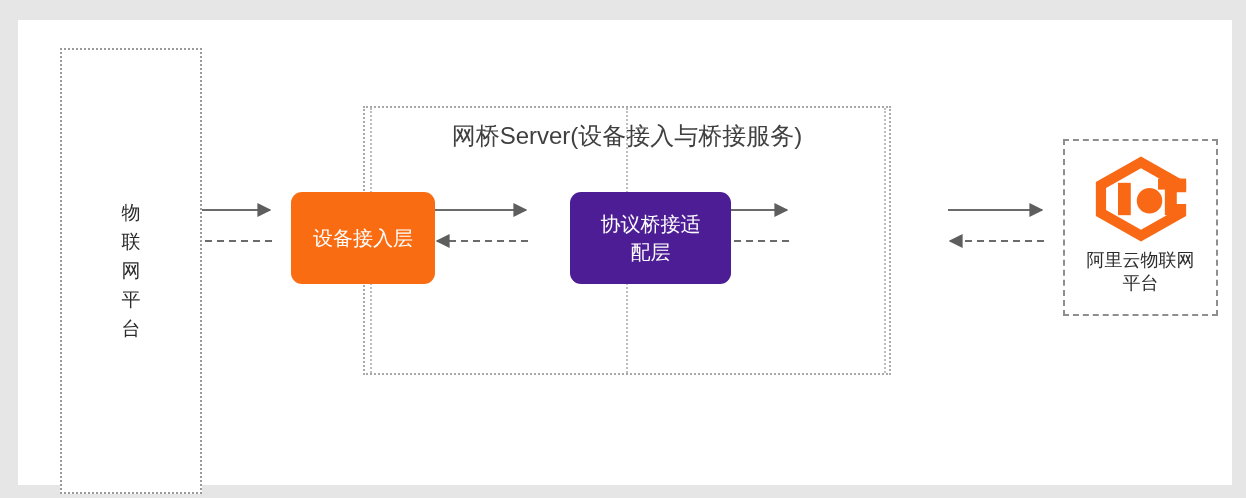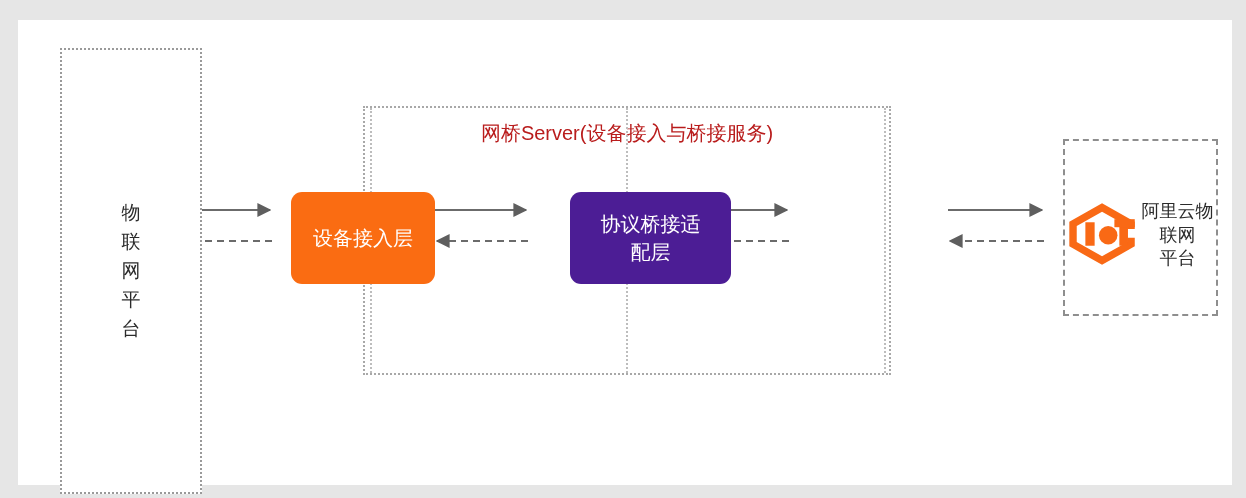--- a/index.html
+++ b/index.html
@@ -64,22 +64,22 @@
     height: 269px;
     border: 2px dotted #a8a8a8;
     background: transparent;
   }
   #bridge-server-title {
     position: absolute;
     left: 345px;
     top: 100px;
     width: 528px;
     text-align: center;
-    font-size: 20px;
-    color: #b91c1c;
+    font-size: 24px;
+    color: #404040;
     white-space: nowrap;
   }
 
   
   .vguide {
     position: absolute;
     width: 0;
     border-left: 2px dotted #bdbdbd;
   }
 
@@ -104,21 +104,21 @@
 
   
   #iot-platform-right {
     left: 1045px;
     top: 119px;
     width: 155px;
     height: 177px;
     border: 2px dashed #8e8e8e;
     background: #ffffff;
     display: flex;
-    flex-direction: row;
+    flex-direction: column;
     align-items: center;
     justify-content: flex-start;
     padding-top: 12px;
   }
   #iot-platform-right .logo { width: 104px; height: 92px; }
   #iot-platform-right .rlabel {
     margin-top: 4px;
     text-align: center;
     font-size: 18px;
     line-height: 1.3;

